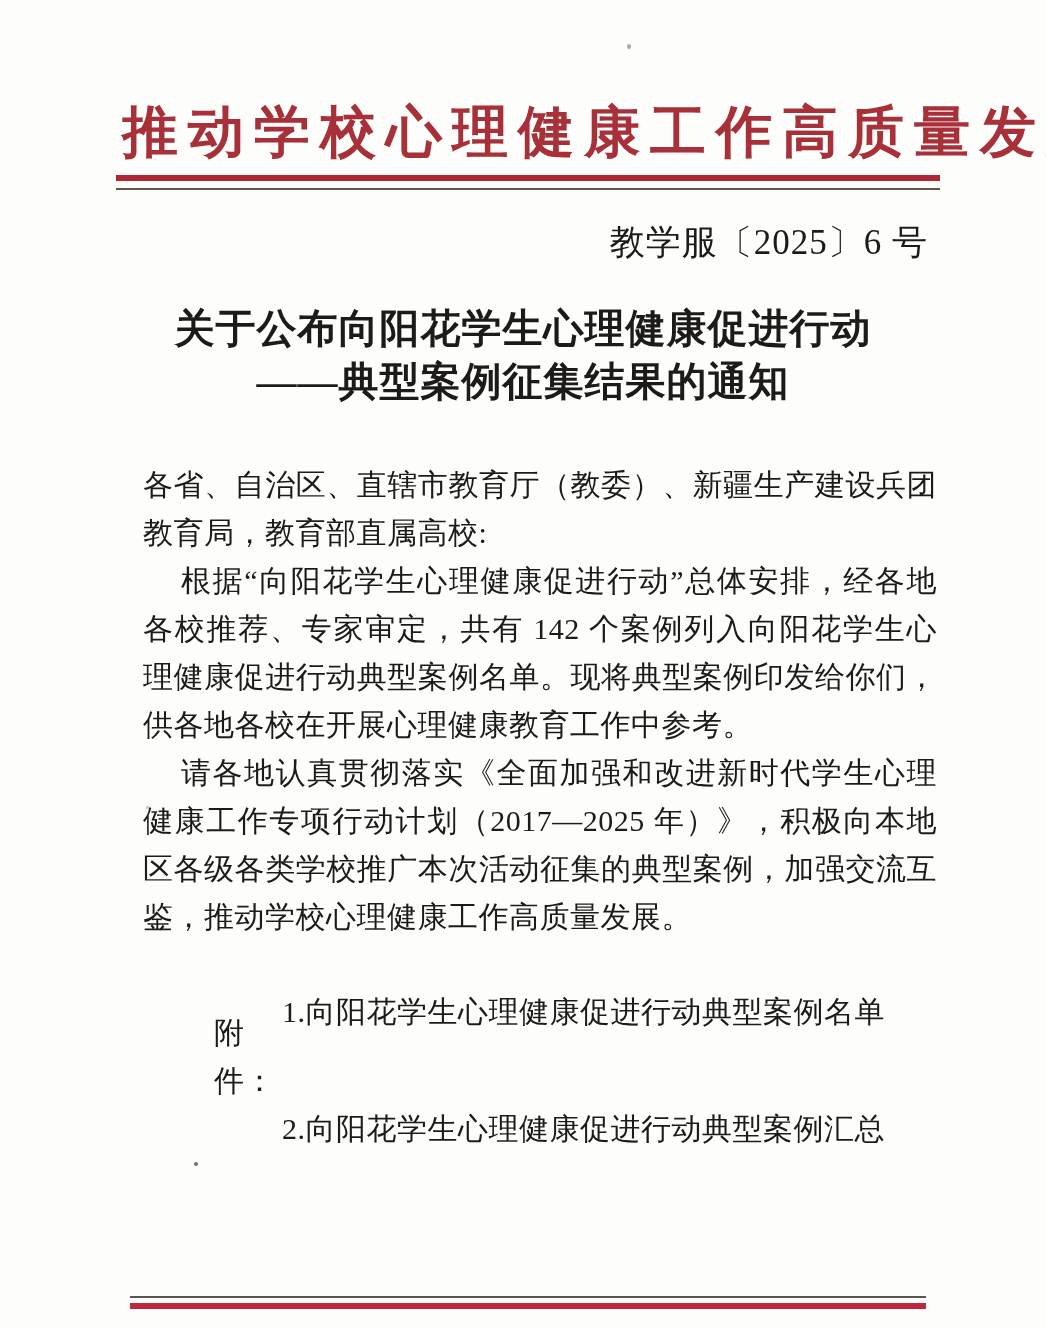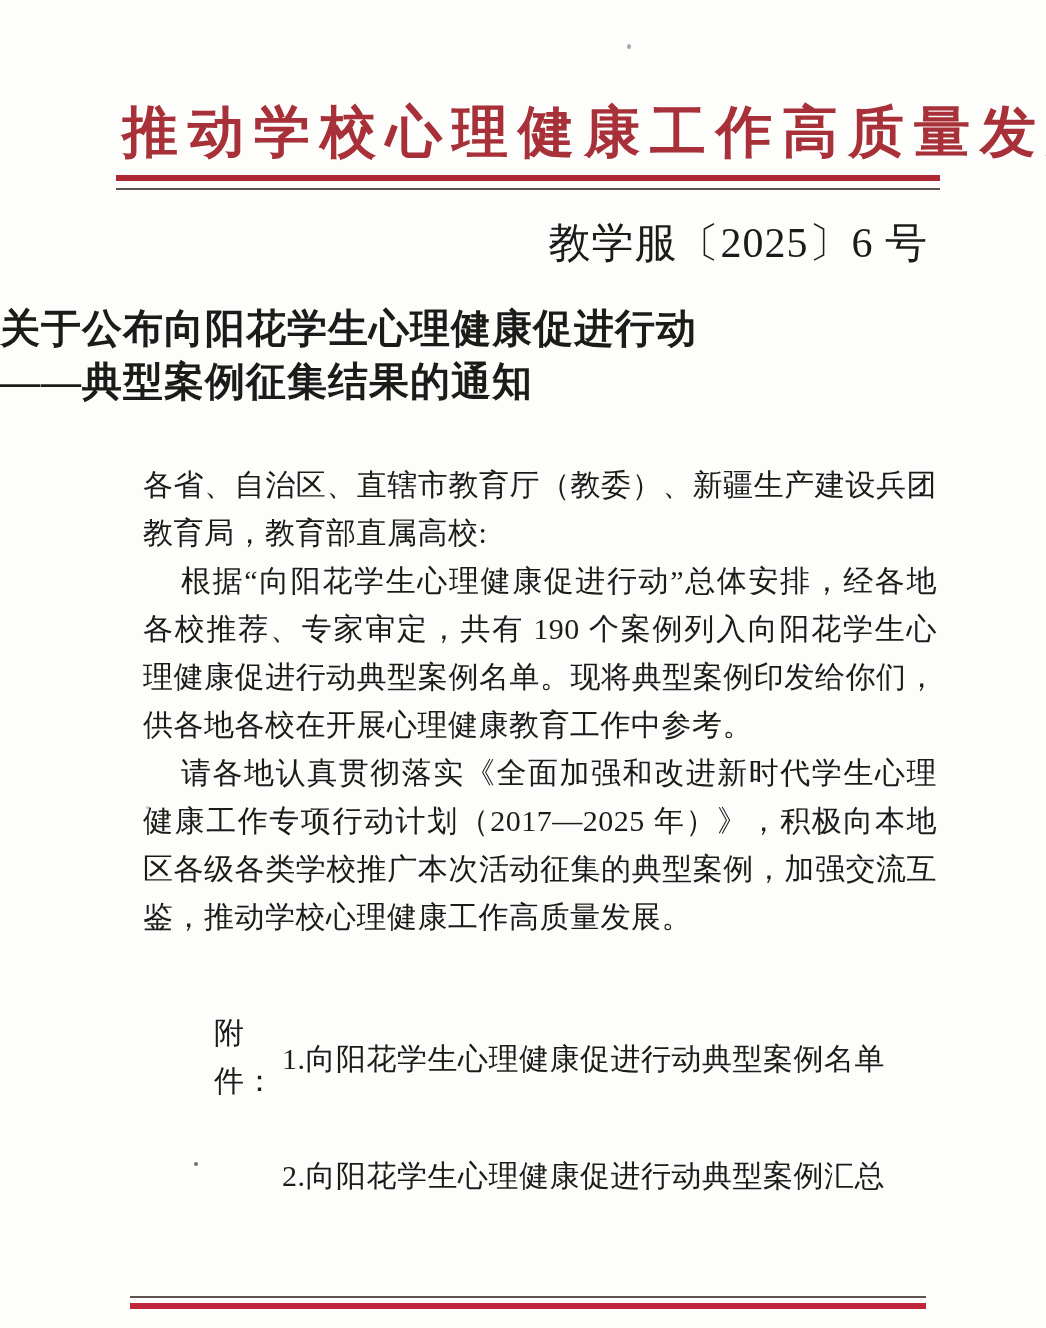--- a/index.html
+++ b/index.html
@@ -24,48 +24,48 @@
   }
   .rule { position:absolute; }
   .rule-top-red   { top:175px; left:116px; width:824px; height:6px; background:var(--rule-red,#ae2734); }
   .rule-top-thin  { top:188px; left:116px; width:824px; height:2px; background:var(--rule-dark,#5e544e); }
   .rule-bottom-thin { top:1296px; left:130px; width:796px; height:2px; background:var(--rule-dark,#5e544e); }
   .rule-bottom-red  { top:1303px; left:130px; width:796px; height:6px; background:var(--rule-red-bottom,#c0273d); }
 
   
   .doc-number {
     position:absolute; top:222px; right:118px;
-    font-size:42px; line-height:42px;
+    font-size:35px; line-height:42px;
     letter-spacing:1px;
   }
 
   
   .doc-title {
     position:absolute; top:302px; left:0; width:100%;
-    text-align:left;
+    text-align:center;
     font-size:40px; font-weight:bold; line-height:53px;
     color:var(--text-black,#1d1b1a);
     letter-spacing:1px;
   }
 
   
   .doc-body {
     position:absolute; top:461px; left:143px; width:794px;
     font-size:30px; line-height:48px;
     text-align:justify;
     letter-spacing:0.5px;
   }
   .doc-body p { margin:0; }
   .doc-body p.indent { text-indent:38px; }
 
   
   .attachments { margin-top:47px; padding-left:71px; }
   .attach-row { display:flex; }
   .attach-label { flex:none; width:68px;margin-top:21px; }
-  .attach-item { flex:1;margin-top:47px; }
+  .attach-item { flex:1; }
 
   
   .speck { position:absolute; background:#8a8a8a; border-radius:50%; }
   .speck-1 { top:44px;  left:627px; width:4px; height:5px; opacity:.75; }
   .speck-2 { top:1162px; left:194px; width:4px; height:4px; background:#555; opacity:.85; }
   .speck-3 { top:806px; left:146px; width:3px; height:3px; opacity:.5; }
 </style>
 </head>
 <body>
 
@@ -81,21 +81,21 @@
 
   <div class="doc-number">教学服〔2025〕6 号</div>
 
   <div class="doc-title">
     <div>关于公布向阳花学生心理健康促进行动</div>
     <div>——典型案例征集结果的通知</div>
   </div>
 
   <div class="doc-body">
     <p>各省、自治区、直辖市教育厅（教委）、新疆生产建设兵团教育局，教育部直属高校:</p>
-    <p class="indent">根据“向阳花学生心理健康促进行动”总体安排，经各地各校推荐、专家审定，共有 190 个案例列入向阳花学生心理健康促进行动典型案例名单。现将典型案例印发给你们，供各地各校在开展心理健康教育工作中参考。</p>
+    <p class="indent">根据“向阳花学生心理健康促进行动”总体安排，经各地各校推荐、专家审定，共有 142 个案例列入向阳花学生心理健康促进行动典型案例名单。现将典型案例印发给你们，供各地各校在开展心理健康教育工作中参考。</p>
     <p class="indent">请各地认真贯彻落实《全面加强和改进新时代学生心理健康工作专项行动计划（2017—2025 年）》，积极向本地区各级各类学校推广本次活动征集的典型案例，加强交流互鉴，推动学校心理健康工作高质量发展。</p>
 
     <div class="attachments">
       <div class="attach-row">
         <span class="attach-label">附件：</span>
         <span class="attach-item">1.向阳花学生心理健康促进行动典型案例名单</span>
       </div>
       <div class="attach-row">
         <span class="attach-label"></span>
         <span class="attach-item">2.向阳花学生心理健康促进行动典型案例汇总</span>

